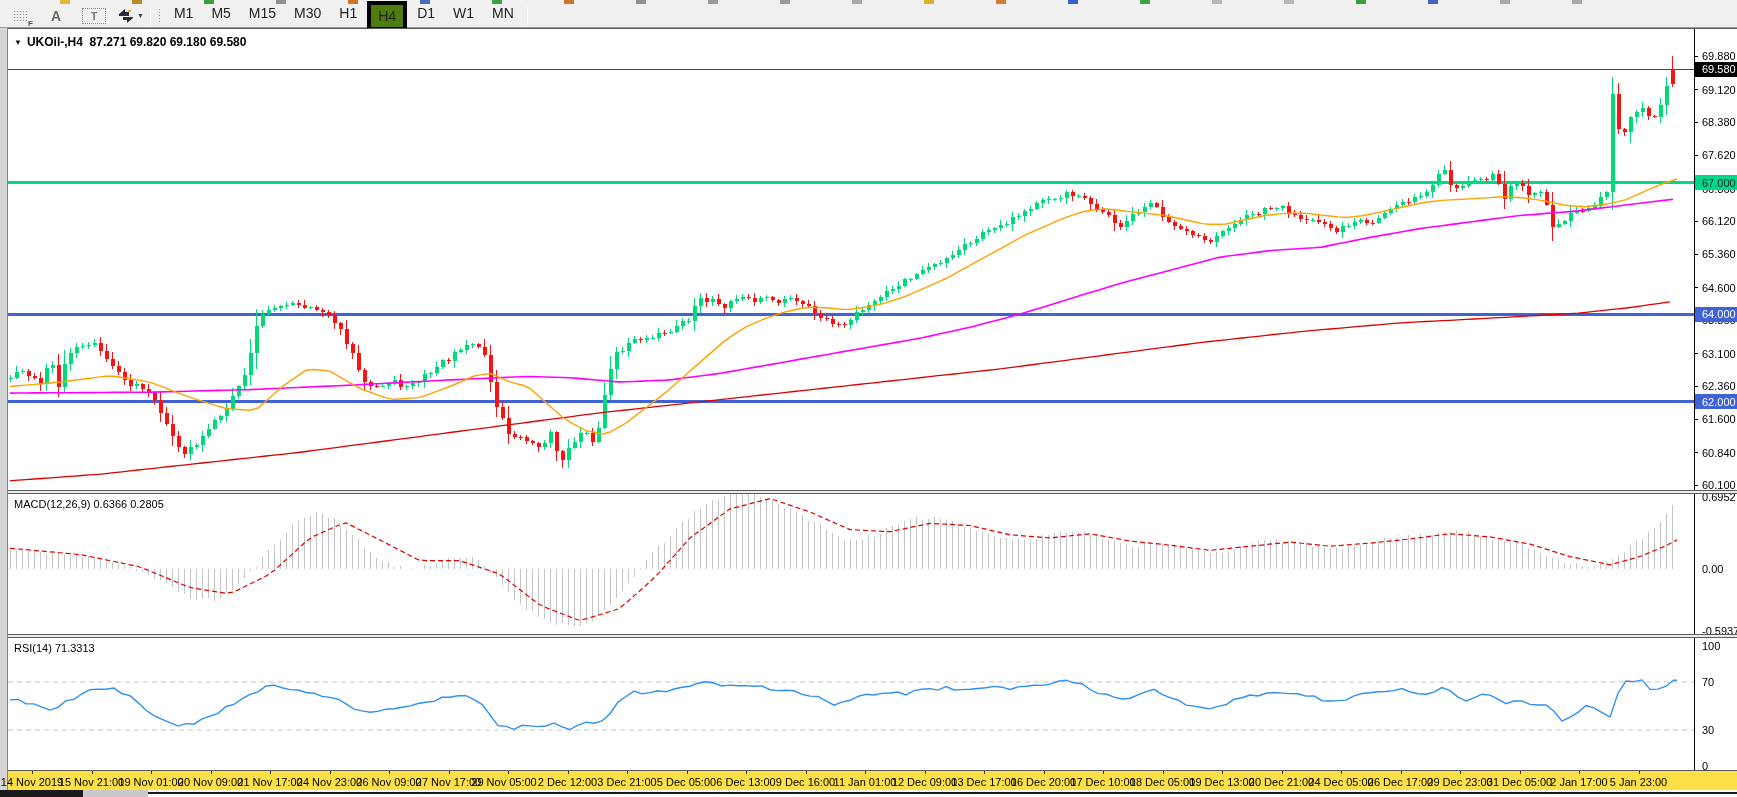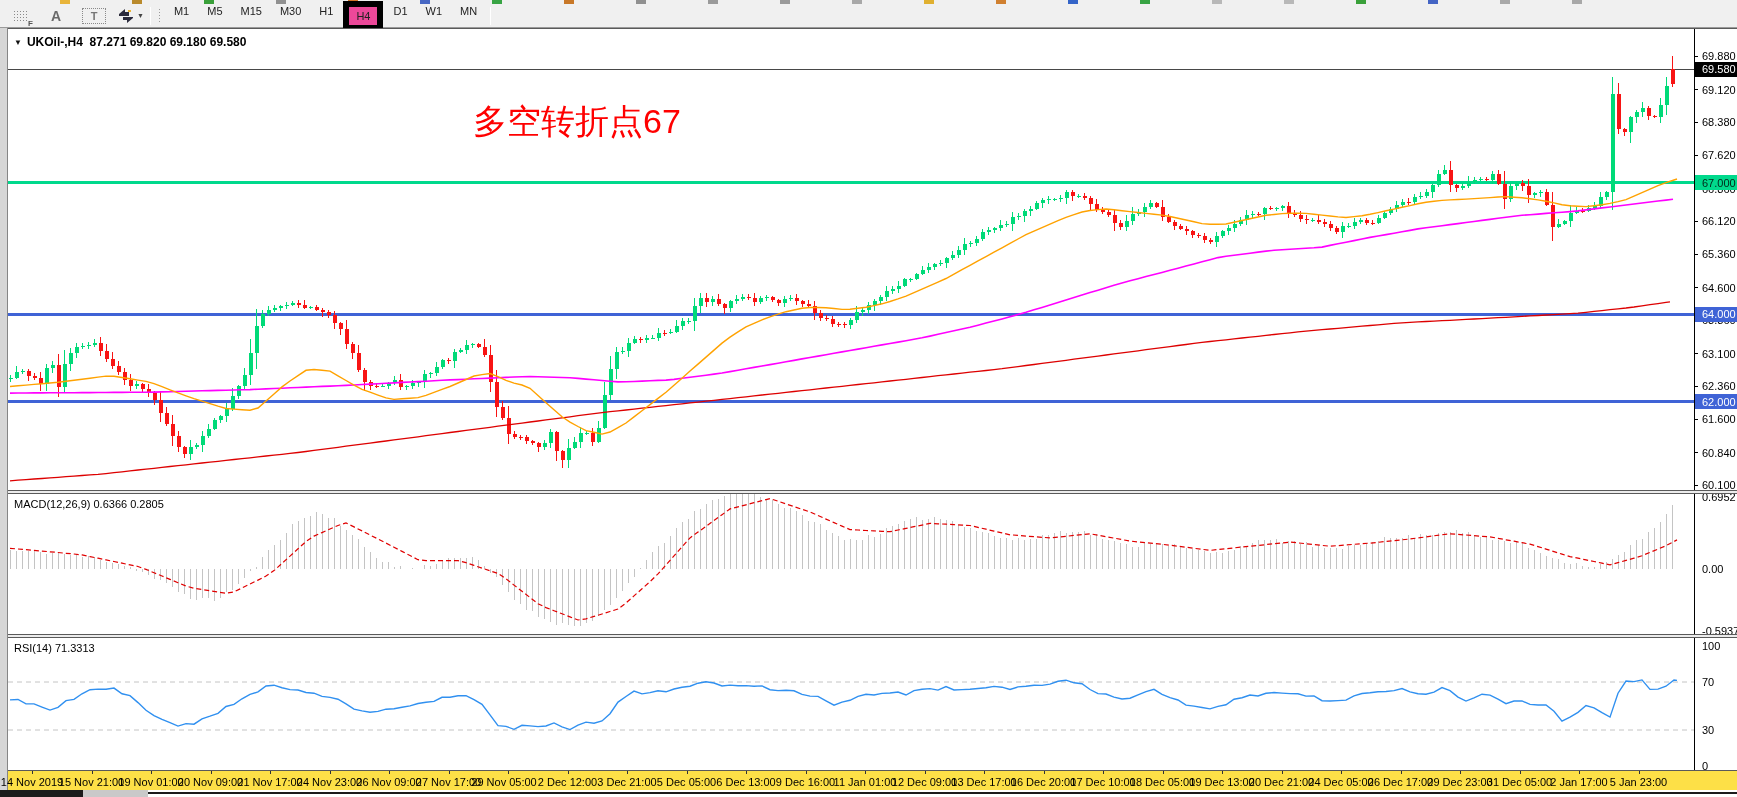--- a/index.html
+++ b/index.html
@@ -22,22 +22,22 @@
       background-size:3px 3px; }
   .tool-grid .f { position:absolute; right:-1px; bottom:-2px; font-size:8px; color:#555; font-weight:bold; }
   .tool-a { font-size:14px; margin-left:10px; }
   .tool-t { margin-left:12px; width:18px; height:16px; border:1px dotted #8a8a8a;
             font-size:11px; color:#777; }
   .tool-arrows { margin-left:10px; }
   .caret { font-size:7px; color:#444; margin-left:3px; }
   .vsep { width:1px; height:18px; background:#c2c2c2; border-right:1px solid #ffffff; margin:0 4px; }
   .grip { width:4px; height:16px; margin:0 3px;
       background-image:radial-gradient(#9a9a9a 0.8px, transparent 0.9px); background-size:3px 3px; }
-  .tf-btn { padding:3px 7px; font-size:11px; color:#222; border:1px solid transparent; margin:0 1px; }
-  .tf-btn.active { background:#ec4899; border:6px solid #000000; }
+  .tf-btn { padding:3px 7px; font-size:14px; color:#222; border:1px solid transparent; margin:0 1px; }
+  .tf-btn.active { background:#4d7c0f; border:4px solid #000000; }
 
   
   #left-edge { position:absolute; left:0; top:28px; width:8px; height:762px; background:#d6d6d6;
                border-right:1px solid #858585; }
   .panel { position:absolute; left:8px; width:1729px; background:#ffffff; }
   #main-panel { top:28px; height:462px; border-top:1px solid #5a5a5a; }
   .splitter { position:absolute; left:8px; width:1729px; height:4px; background:#ececec;
               border-top:1px solid #5a5a5a; border-bottom:1px solid #5a5a5a; }
   #split1 { top:490px; } #split2 { top:634px; }
   #macd-panel { top:494px; height:140px; }
@@ -129,21 +129,20 @@
 
   <div id="left-edge"></div>
 
   <div class="panel" id="main-panel">
     <div class="chart-title">
       <span class="dd">▼</span>
       <span>UKOil-,H4</span>
       <span>&nbsp;&nbsp;</span>
       <span>87.271 69.820 69.180 69.580</span>
     </div>
-    <div id="annotation">多空转折点67</div>
     <svg id="svg-main" width="1729" height="462">
         <g shape-rendering="crispEdges">
           <line x1="0" y1="40.38596491228078" x2="1686" y2="40.38596491228078" stroke="#484848" stroke-width="1.2"></line>
           <line x1="0" y1="153.5438596491228" x2="1686" y2="153.5438596491228" stroke="#00d98c" stroke-width="2.5"></line>
           <line x1="0" y1="285.12280701754383" x2="1686" y2="285.12280701754383" stroke="#3f63d6" stroke-width="3"></line>
           <line x1="0" y1="372.84210526315786" x2="1686" y2="372.84210526315786" stroke="#3f63d6" stroke-width="3"></line>
         </g>
         <g shape-rendering="crispEdges">
           <line x1="2.5" y1="345.5762840977597" x2="2.5" y2="352.96887750058585" stroke="#00da78" stroke-width="1"></line>
           <rect x="0.5" y="348.59821586580443" width="4" height="1.6932523241595163" fill="#00da78"></rect>

